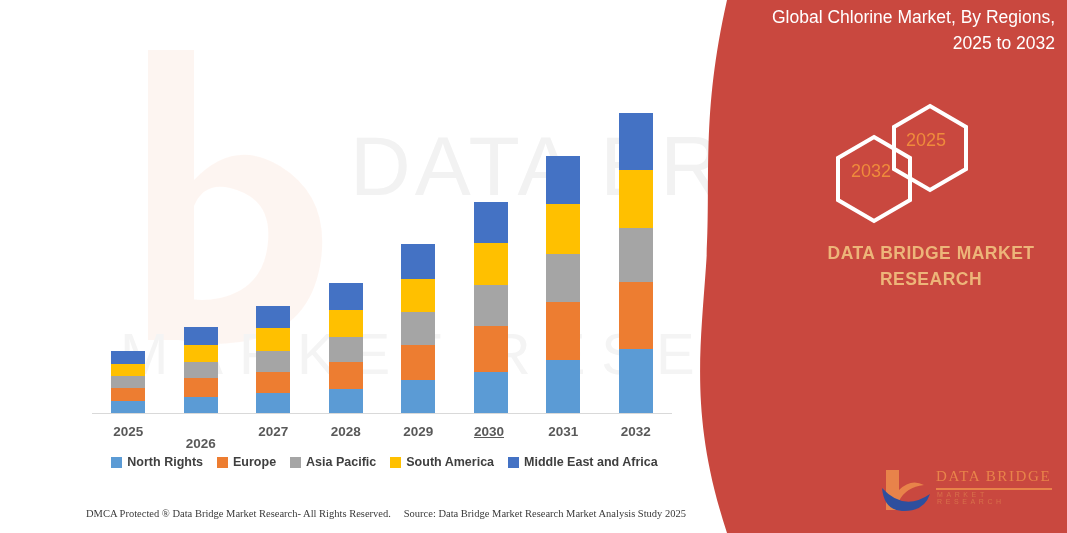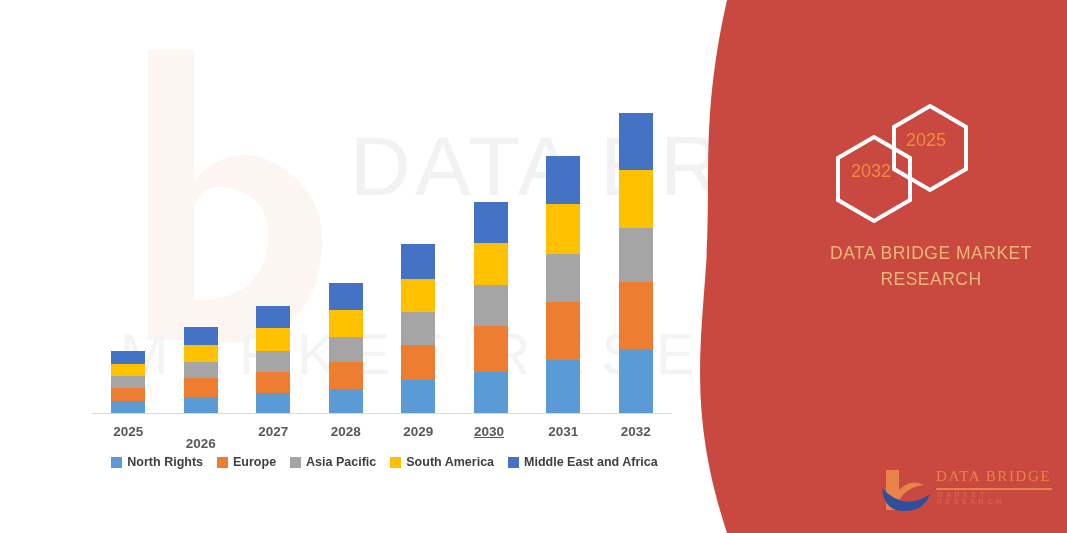--- a/index.html
+++ b/index.html
@@ -193,20 +193,21 @@
     position: absolute;
     left: 800px;
     top: 240px;
     width: 262px;
     text-align: center;
     font-size: 17.5px;
     line-height: 26px;
     color: #edb579;
     letter-spacing: 0.5px;
     font-family: "Liberation Sans", sans-serif;
+    font-weight: bold;
   }
 
   .logo {
     position: absolute;
     left: 880px;
     top: 468px;
     width: 175px;
     height: 46px;
   }
   .logo-name {
@@ -339,30 +340,35 @@
       <div class="legend-item">
         <span class="legend-swatch" style="background: rgb(255, 192, 0);"></span>
         <span class="legend-label">South America</span>
       </div>
       <div class="legend-item">
         <span class="legend-swatch" style="background: rgb(68, 114, 196);"></span>
         <span class="legend-label">Middle East and Africa</span>
       </div>
     </div>
 
+  <div class="footer">
+    <span>DMCA Protected ® Data Bridge Market Research-  All Rights Reserved.</span>
+    <span>Source: Data Bridge Market Research  Market Analysis Study 2025</span>
+  </div>
 
   <svg class="panel" viewBox="0 0 1067 533">
     <path d="M1067 0 H727 C700 120 712 180 706 266 C700 352 690 420 727 533 H1067 Z" fill="#c9483f"></path>
 
     <g fill="none" stroke="#ffffff" stroke-width="4">
       <polygon points="930,106 966,127 966,169 930,190 894,169 894,127"></polygon>
       <polygon points="874,137 910,158 910,200 874,221 838,200 838,158"></polygon>
     </g>
   </svg>
 
+  <div class="panel-title">Global Chlorine Market, By Regions, 2025 to 2032</div>
   <div class="hex-label hex2025-label">2025</div>
   <div class="hex-label hex2032-label">2032</div>
   <div class="brand">DATA BRIDGE MARKET RESEARCH</div>
 
   <div class="logo">
     <svg width="52" height="44" viewBox="0 0 52 44">
       <path d="M6 2 h13 v20 q12 -12 25 -5 q-18 2 -25 16 v9 h-13 z" fill="#e8834a"></path>
       <path d="M2 20 q22 24 48 6 q-6 18 -28 17 q-18 -1 -20 -23 z" fill="#2e4f9e"></path>
     </svg>
     <div class="logo-name">DATA BRIDGE</div>

